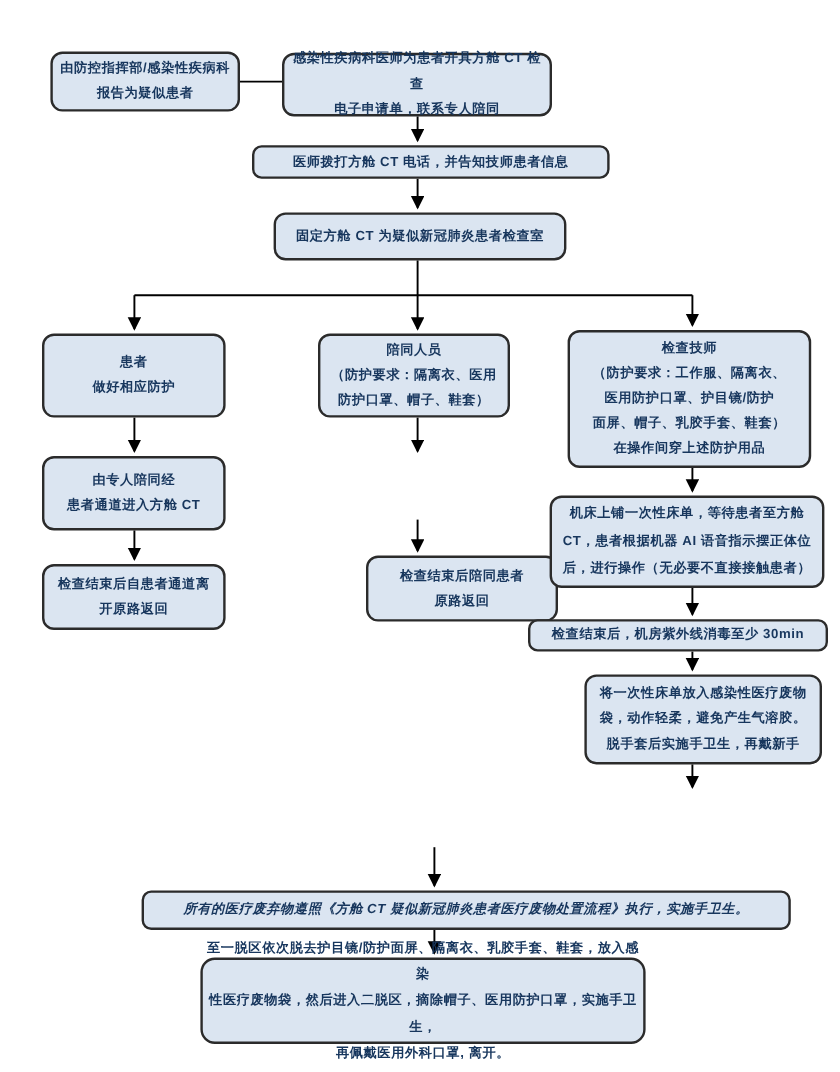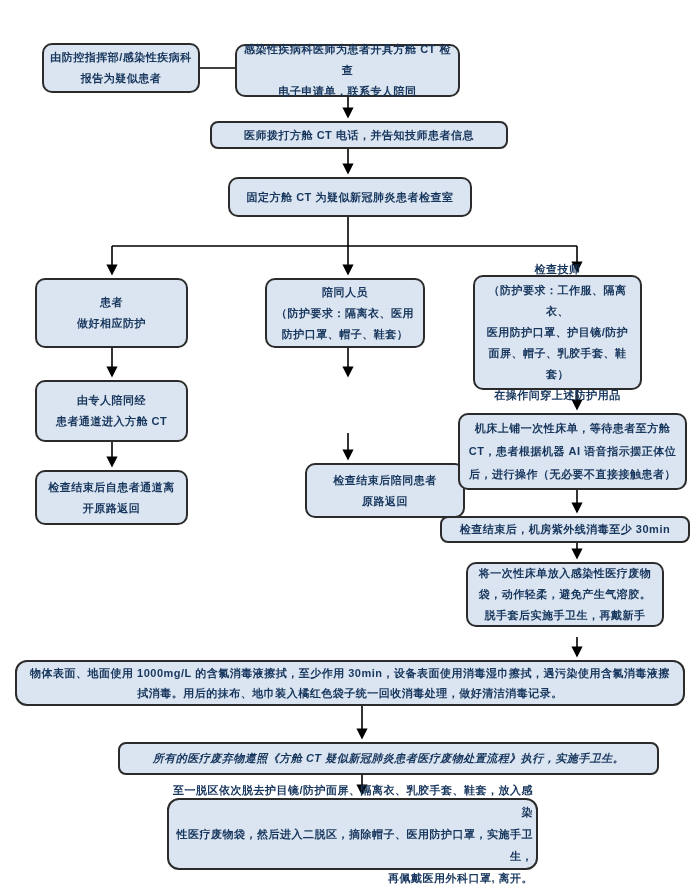--- a/index.html
+++ b/index.html
@@ -43,27 +43,27 @@
   .n-report  {left:42px;  top:43px;  width:158px; height:50px;}
   .n-order   {left:235px; top:44px;  width:225px; height:53px;}
   .n-call    {left:210px; top:121px; width:298px; height:28px; border-radius:8px;}
   .n-fix     {left:228px; top:177px; width:244px; height:40px;}
   .n-patient1{left:35px;  top:278px; width:153px; height:70px;}
   .n-patient2{left:35px;  top:380px; width:153px; height:62px;}
   .n-patient3{left:35px;  top:470px; width:153px; height:55px;}
   .n-escort1 {left:265px; top:278px; width:160px; height:70px;}
   .n-escort2 {left:265px; top:380px; width:160px; height:53px;}
   .n-escort3 {left:265px; top:463px; width:160px; height:55px;margin-left:40px;}
-  .n-tech1   {left:473px; top:275px; width:169px; height:115px;}
+  .n-tech1   {left:473px; top:275px; width:203px; height:115px;}
   .n-tech2   {left:458px; top:413px; width:229px; height:77px; line-height:23px;text-align:center;}
   .n-tech3   {left:440px; top:516px; width:250px; height:27px; border-radius:8px;}
-  .n-tech4   {left:466px; top:562px; width:198px; height:65px;}
+  .n-tech4   {left:487px; top:562px; width:198px; height:75px;}
   .n-clean   {left:15px;  top:660px; width:670px; height:46px; line-height:20px; border-radius:12px;}
   .n-waste   {left:118px; top:742px; width:541px; height:33px; border-radius:8px;font-style:italic;}
-  .n-doff    {left:167px; top:798px; width:371px; height:72px; line-height:22px; border-radius:12px;text-align:right;}
+  .n-doff    {left:167px; top:798px; width:371px; height:72px; line-height:22px; border-radius:12px;}
 </style>
 </head>
 <body>
 
 <div class="canvas">
 
   <svg class="connectors" viewBox="0 0 700 893" xmlns="http://www.w3.org/2000/svg">
     <defs>
       <marker id="arrow" markerWidth="8" markerHeight="8" refX="6" refY="3.5" orient="auto">
         <path d="M0,0 L7,3.5 L0,7 z" fill="#000000"></path>
@@ -117,20 +117,18 @@
 面屏、帽子、乳胶手套、鞋套）
 在操作间穿上述防护用品</div>
   <div class="node n-tech2">机床上铺一次性床单，等待患者至方舱
 CT，患者根据机器 AI 语音指示摆正体位
 后，进行操作（无必要不直接接触患者）</div>
   <div class="node n-tech3">检查结束后，机房紫外线消毒至少 30min</div>
   <div class="node n-tech4">将一次性床单放入感染性医疗废物
 袋，动作轻柔，避免产生气溶胶。
 脱手套后实施手卫生，再戴新手</div>
 
-  <div class="node n-clean">物体表面、地面使用 1000mg/L 的含氯消毒液擦拭，至少作用 30min，设备表面使用消毒湿巾擦拭，遇污染使用含氯消毒液擦
-拭消毒。用后的抹布、地巾装入橘红色袋子统一回收消毒处理，做好清洁消毒记录。</div>
   <div class="node n-waste">所有的医疗废弃物遵照《方舱 CT 疑似新冠肺炎患者医疗废物处置流程》执行，实施手卫生。</div>
   <div class="node n-doff">至一脱区依次脱去护目镜/防护面屏、隔离衣、乳胶手套、鞋套，放入感染
 性医疗废物袋，然后进入二脱区，摘除帽子、医用防护口罩，实施手卫生，
 再佩戴医用外科口罩, 离开。</div>
 
 </div>
 
 </body></html>

